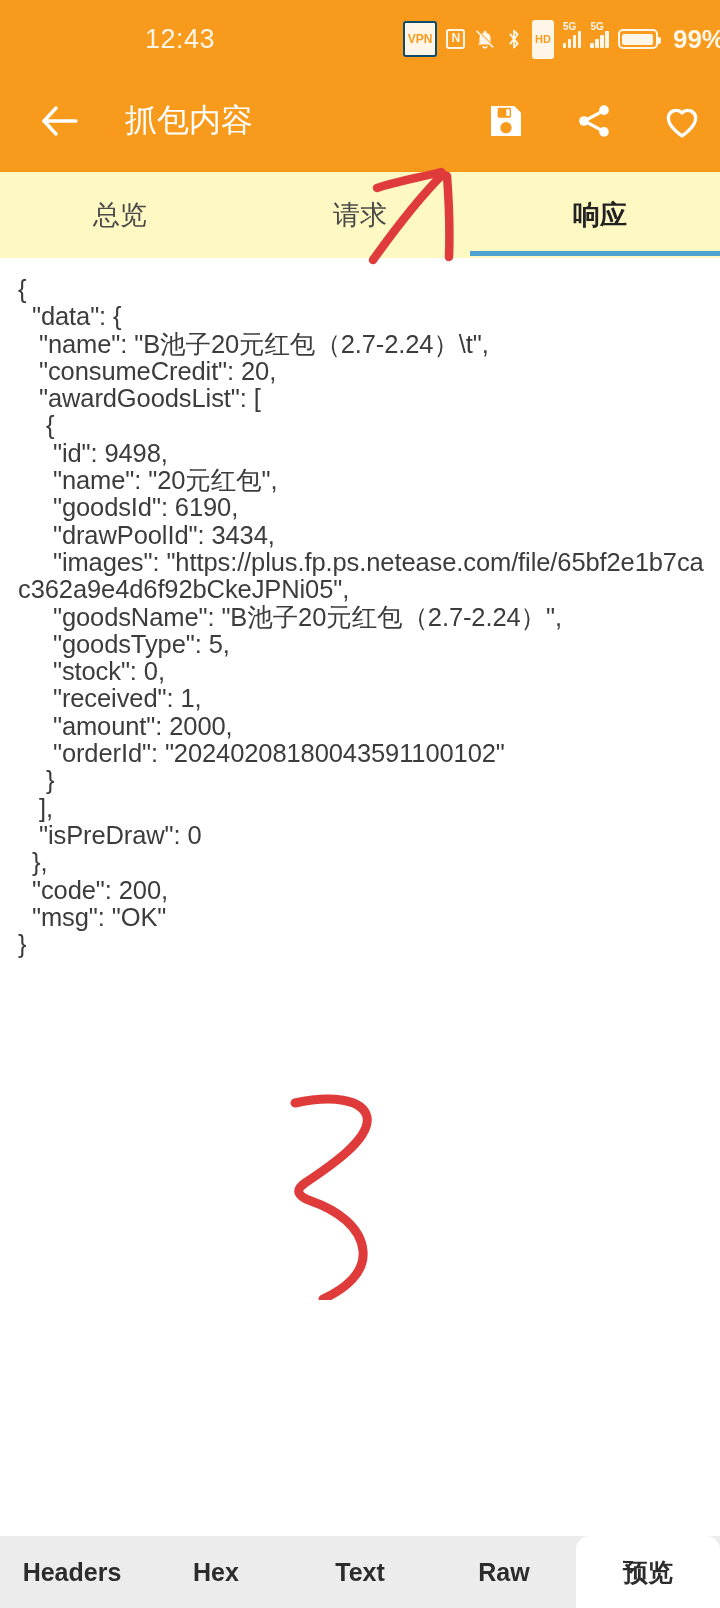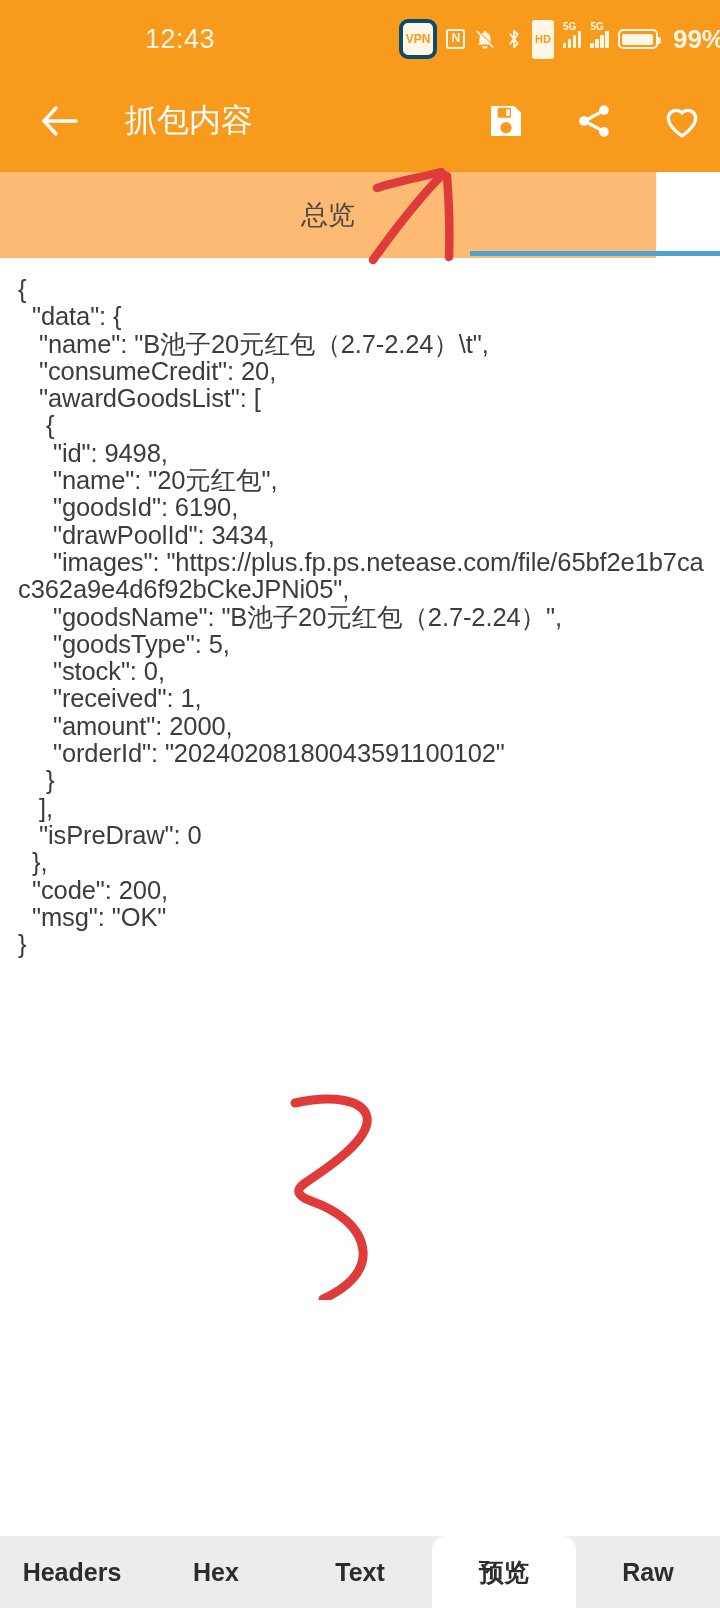--- a/index.html
+++ b/index.html
@@ -25,21 +25,21 @@
     position:absolute; left:122px; top:24px;
     font-size:27px; color:#FFF6E8; letter-spacing:0.5px;
     font-family:"Liberation Sans",sans-serif;
   }
   .status-icons {
     position:absolute; right:18px; top:26px;
     display:flex; align-items:center; gap:9px; height:26px;
   }
   .si { display:flex; align-items:center; justify-content:center; color:#FFF6E8; }
   .si-box {
-    border:4px solid #0c4a6e; border-radius:9px;
+    border:2px solid #0c4a6e; border-radius:3px;
     font-size:12px; font-weight:bold; line-height:1;
     padding:10px 3px; color:#FFF6E8;
     background:#FFF6E8; color:#F89B1C;
   }
   .si-vpn { font-size:12px; font-weight:bold; letter-spacing:0px; }
   .si-outline {
     border:2px solid #FFF6E8; border-radius:3px; background:transparent;
     color:#FFF6E8; font-size:12px; font-weight:bold; padding:1px 3px; line-height:1.1;
   }
   .si-hd {
@@ -84,22 +84,22 @@
     font-family:"Liberation Sans","DejaVu Sans",sans-serif;
   }
   .appbar-actions {
     position:absolute; right:22px; top:50%; transform:translateY(-50%);
     display:flex; align-items:center; gap:42px;
   }
   .act-btn { width:46px; height:46px; display:flex; align-items:center; justify-content:center; cursor:pointer; }
 
   
   .tabs {
-    position:absolute; left:0; top:172px; width:656px; height:86px;
-    background:#fdba74; display:flex;
+    position:absolute; left:0; top:172px; width:720px; height:86px;
+    background:#fef9c3; display:flex;
     box-shadow:0 1px 3px rgba(0,0,0,0.10);
   }
   .tab {
     flex:1; display:flex; align-items:center; justify-content:center;
     font-size:27px; color:#4a4a4a; cursor:pointer; position:relative;
     font-family:"Liberation Sans","DejaVu Sans",sans-serif;
   }
   .tab.active { color:#222; font-weight:bold; }
   .tab-underline {
     position:absolute; left:470px; top:251px; width:250px; height:5px;
@@ -236,20 +236,22 @@
       <div class="act-btn">
         <svg width="42" height="42" viewBox="0 0 24 24">
           <path d="M12 20.5s-7.8-4.9-7.8-10.2A4.5 4.5 0 0 1 12 7.4a4.5 4.5 0 0 1 7.8 2.9c0 5.3-7.8 10.2-7.8 10.2z" fill="none" stroke="#ffffff" stroke-width="1.9" stroke-linejoin="round"></path>
         </svg>
       </div>
     </div>
   </div>
 
   <div class="tabs">
     <div class="tab">总览</div>
+    <div class="tab">请求</div>
+    <div class="tab active">响应</div>
   </div>
   <div class="tab-underline"></div>
 
   <div class="json-body">
     <pre class="json-line">{
   "data": {
    "name": "B池子20元红包（2.7-2.24）\t",
    "consumeCredit": 20,
    "awardGoodsList": [
     {
@@ -281,17 +283,17 @@
 
   <svg class="annot" id="annot-three" width="140" height="245" viewBox="0 0 140 245">
     <path d="M30 48 C66 40 98 44 102 62 C106 84 64 112 40 128 C30 135 32 141 46 146
              C72 155 96 172 98 196 C100 218 80 234 58 244" stroke="#E03B3B" stroke-width="9" fill="none" stroke-linecap="round" stroke-linejoin="round"></path>
   </svg>
 
   <div class="bottombar">
     <div class="bt">Headers</div>
     <div class="bt">Hex</div>
     <div class="bt">Text</div>
+    <div class="bt">Raw</div>
     <div class="bt sel">预览</div>
-    <div class="bt">Raw</div>
   </div>
 
 </div>
 
 </body></html>

